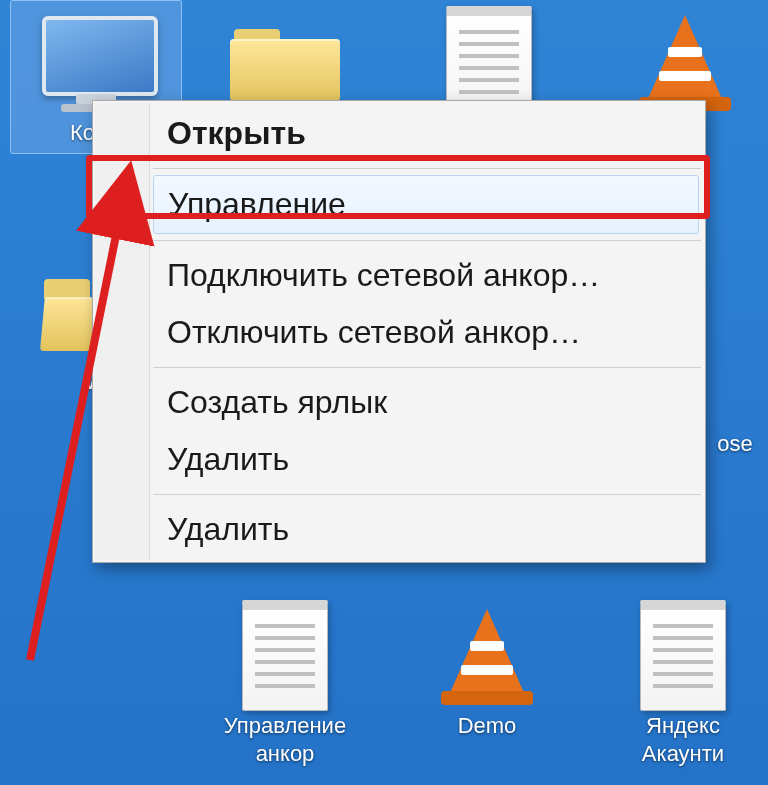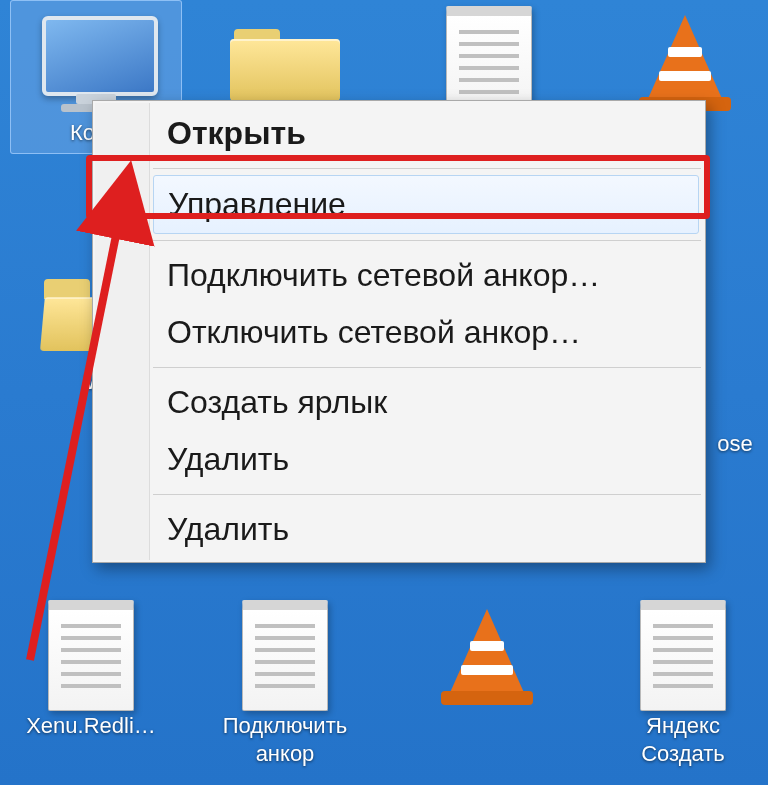--- a/index.html
+++ b/index.html
@@ -207,50 +207,45 @@
     <div class="glyph">
         <div class="folder open"></div>
       </div>
     <div class="label">W</div>
   </div>
 
   <div class="icon" style="left:700px; top:430px; width:70px;">
     <div class="label">ose</div>
   </div>
 
-  <div class="icon" style="left:6px; top:594px;">
+
+  <div class="icon" style="left:200px; top:594px;">
     <div class="glyph">
         <div class="textfile spiral"></div>
       </div>
-    <div class="label">Xenu.Redli…</div>
-  </div>
-
-  <div class="icon" style="left:200px; top:594px;">
-    <div class="glyph">
-        <div class="textfile spiral"></div>
-      </div>
-    <div class="label">Подключить анкор</div>
+    <div class="label">Управление анкор</div>
   </div>
 
   <div class="icon" style="left:402px; top:594px;">
     <div class="glyph">
         <div class="cone">
           <div class="tri"></div>
           <div class="stripe1"></div>
           <div class="stripe2"></div>
           <div class="base"></div>
         </div>
       </div>
+    <div class="label">Demo</div>
   </div>
 
   <div class="icon" style="left:598px; top:594px;">
     <div class="glyph">
         <div class="textfile spiral"></div>
       </div>
-    <div class="label">Яндекс Создать</div>
+    <div class="label">Яндекс Акаунти</div>
   </div>
 
   <div class="ctxmenu">
     <div class="gutter"></div>
 
     <div class="item bold">
       <span>Открыть</span>
     </div>
     <div class="sep"></div>
 

